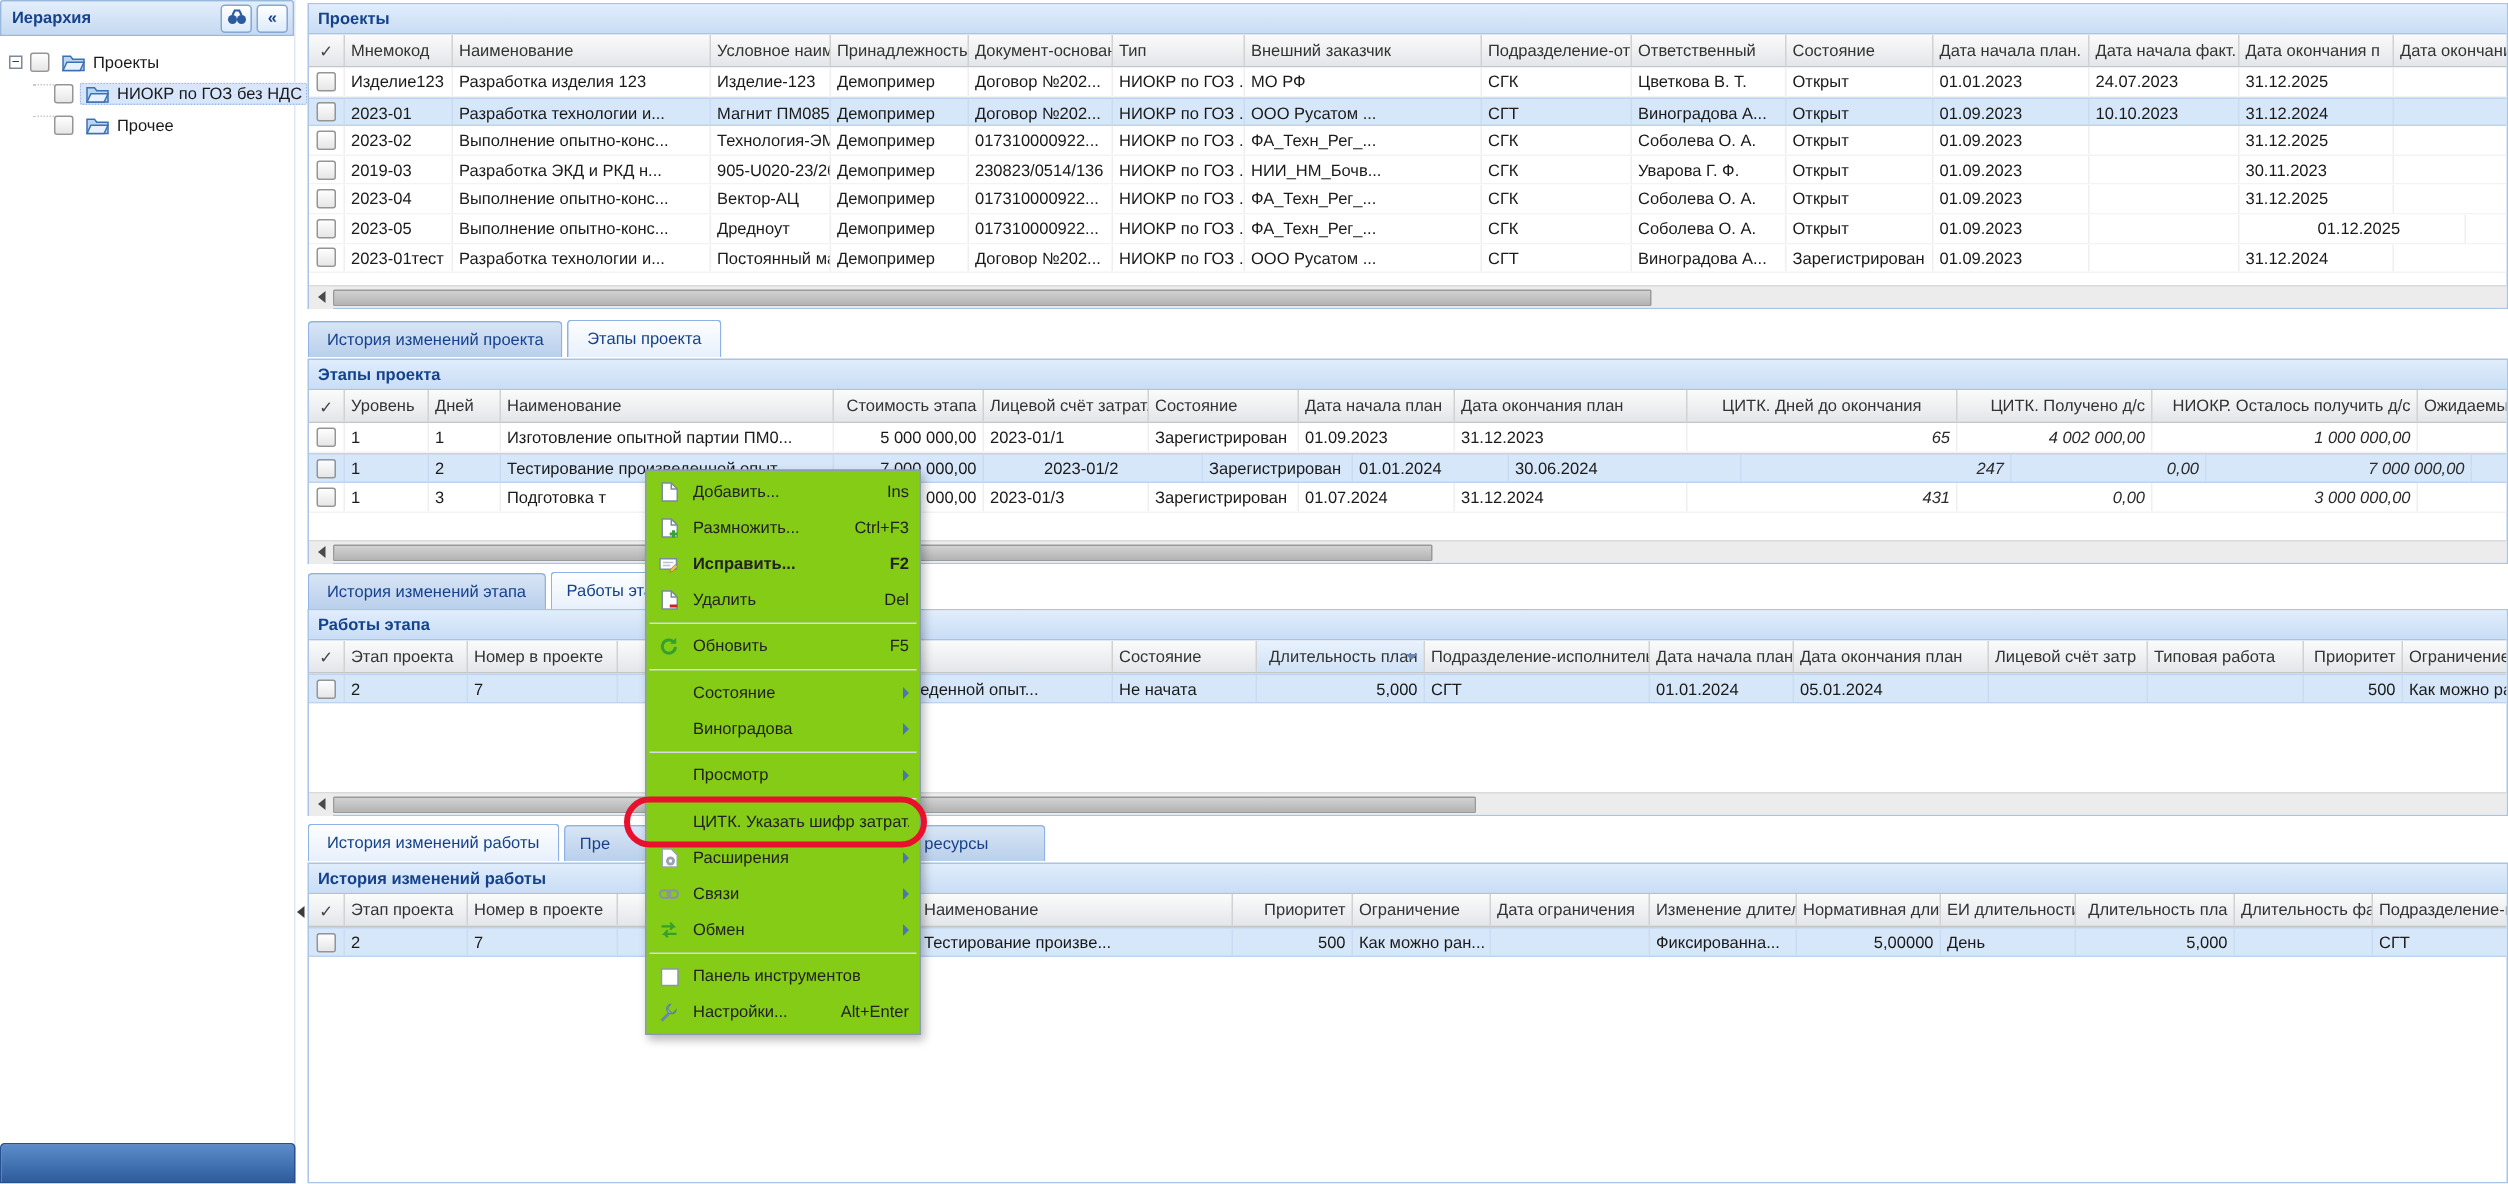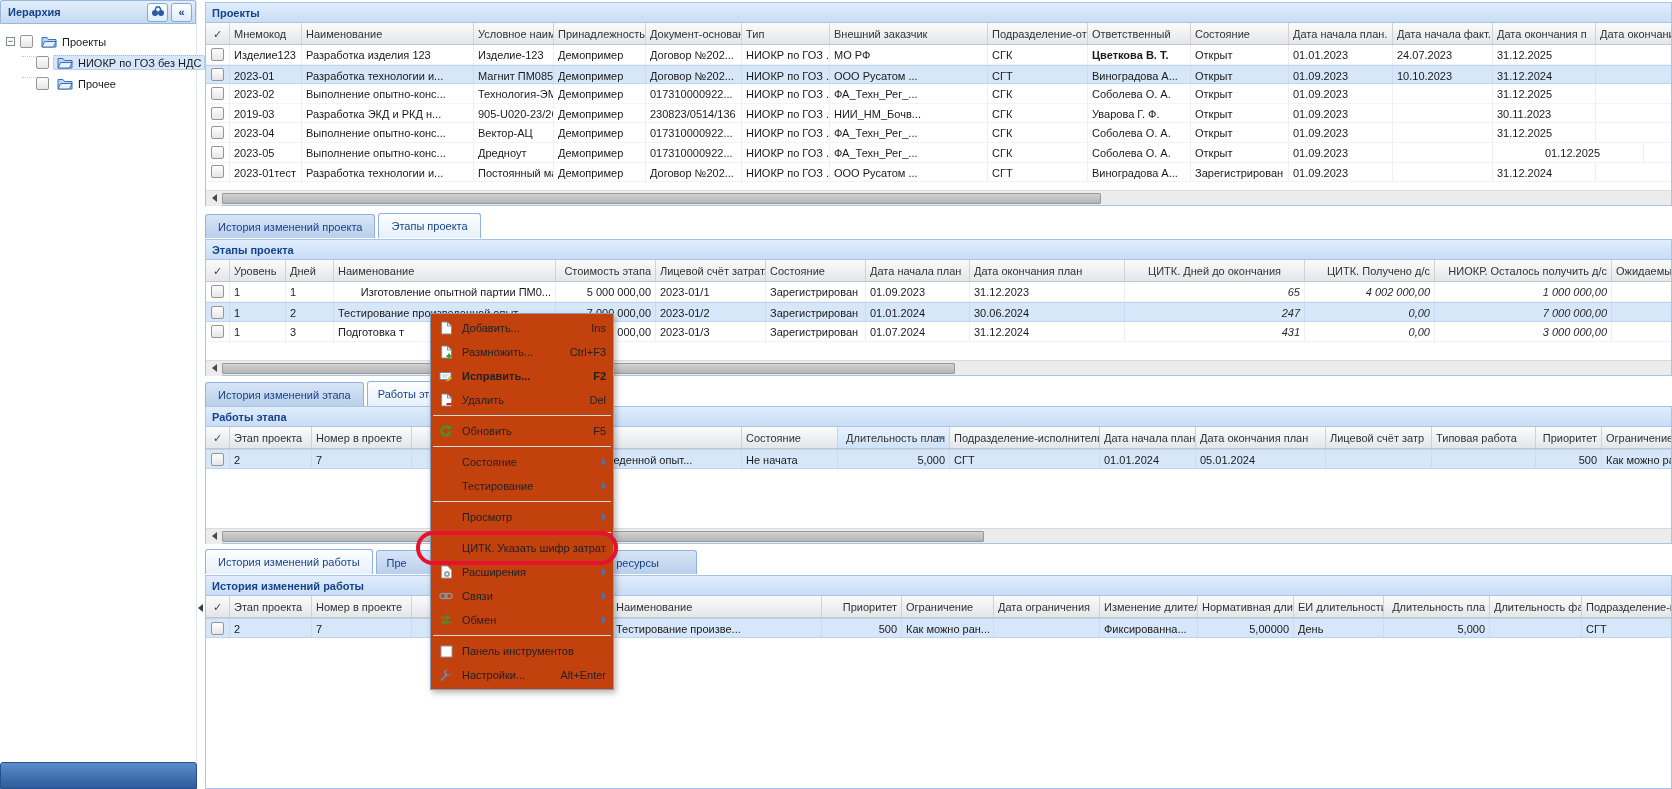--- a/index.html
+++ b/index.html
@@ -49,21 +49,21 @@
   .sc-tri{width:0;height:0;border-right:5px solid #4a4a4a;border-top:4px solid transparent;border-bottom:4px solid transparent}
   .sc-thumb{height:11px;background:linear-gradient(#d2d2d2,#b4b4b4);border:1px solid #9a9a9a;border-radius:1px;cursor:pointer}
 
   
   .tabbar{position:absolute;left:0;width:1467px;height:25px;display:flex;gap:3px;align-items:flex-end}
   .tab{height:24px;border:1px solid #8db2e3;border-bottom:none;border-radius:3px 3px 0 0;background:linear-gradient(#d8e5f6,#b9cfeb);color:#15428b;font-weight:normal;display:flex;align-items:center;justify-content:center;padding:0 12px;white-space:nowrap;overflow:hidden;cursor:pointer}
   .tab.active{background:linear-gradient(#fdfeff,#e7f0fb);height:25px}
   .tab.left{justify-content:flex-start;padding-left:10px}
 
   
-  .menu{position:absolute;left:430px;top:313px;width:184px;background:#c2410c;border:1px solid #8b9bb3;box-shadow:2px 3px 6px rgba(0,0,0,.28);padding:2px 0;z-index:50}
+  .menu{position:absolute;left:430px;top:313px;width:184px;background:#84cc16;border:1px solid #8b9bb3;box-shadow:2px 3px 6px rgba(0,0,0,.28);padding:2px 0;z-index:50}
   .m-item{height:24px;display:flex;align-items:center;position:relative;padding:0 7px 0 4px;cursor:pointer}
   .m-ico{flex:none;width:22px;display:flex;align-items:center;justify-content:center}
   .m-lbl{flex:1;padding-left:5px;white-space:nowrap;overflow:hidden;color:#222}
   .m-sc{flex:none;color:#222;padding-left:6px}
   .m-arr{flex:none;width:0;height:0;border-left:4px solid #4a77b4;border-top:4px solid transparent;border-bottom:4px solid transparent;margin-left:4px}
   .m-item.bold .m-lbl,.m-item.bold .m-sc{font-weight:bold}
   .m-sep{height:1px;background:#d8dbe0;margin:3px 2px}
   .m-ring{position:absolute;left:-15px;right:-5px;top:-5px;bottom:-5px;border:4px solid var(--ring,#e8112d);border-radius:17px;pointer-events:none}
 
   .corner-arrow{position:absolute;left:198px;top:604px;width:0;height:0;border-right:5px solid #3c3c3c;border-top:4px solid transparent;border-bottom:4px solid transparent;cursor:pointer}
@@ -159,21 +159,21 @@
             <div class="cbox"></div>
           </div>
           <div class="g-td" style="width: 72px;">Изделие123</div>
           <div class="g-td" style="width: 172px;">Разработка изделия 123</div>
           <div class="g-td" style="width: 80px;">Изделие-123</div>
           <div class="g-td" style="width: 92px;">Демопример</div>
           <div class="g-td" style="width: 96px;">Договор №202...</div>
           <div class="g-td" style="width: 88px;">НИОКР по ГОЗ ...</div>
           <div class="g-td" style="width: 158px;">МО РФ</div>
           <div class="g-td" style="width: 100px;">СГК</div>
-          <div class="g-td" style="width: 103px; font-weight: bold;">Цветкова В. Т.</div>
+          <div class="g-td" style="width: 103px;">Цветкова В. Т.</div>
           <div class="g-td" style="width: 98px;">Открыт</div>
           <div class="g-td" style="width: 104px;">01.01.2023</div>
           <div class="g-td" style="width: 100px;">24.07.2023</div>
           <div class="g-td" style="width: 103px;">31.12.2025</div>
           <div class="g-td" style="width: 120px;"></div>
         </div>
         <div class="g-tr sel" style="height: 19.6px;">
           <div class="g-td chk" style="width: 24px;">
             <div class="cbox"></div>
           </div>
@@ -322,40 +322,40 @@
           <div class="g-th" style="width: 130px; text-align: right;">ЦИТК. Получено д/с</div>
           <div class="g-th" style="width: 177px; text-align: right;">НИОКР. Осталось получить д/с</div>
           <div class="g-th" style="width: 120px;">Ожидаемые</div>
         </div>
         <div class="g-tr">
           <div class="g-td chk" style="width: 24px;">
             <div class="cbox"></div>
           </div>
           <div class="g-td" style="width: 56px;">1</div>
           <div class="g-td" style="width: 48px;">1</div>
-          <div class="g-td" style="width: 222px; text-align: right;">Изготовление опытной партии ПМ0...</div>
+          <div class="g-td" style="width: 222px;">Изготовление опытной партии ПМ0...</div>
           <div class="g-td" style="width: 100px; text-align: right;">5 000 000,00</div>
           <div class="g-td" style="width: 110px;">2023-01/1</div>
           <div class="g-td" style="width: 100px;">Зарегистрирован</div>
           <div class="g-td" style="width: 104px;">01.09.2023</div>
           <div class="g-td" style="width: 155px;">31.12.2023</div>
           <div class="g-td it" style="width: 180px; text-align: right;">65</div>
           <div class="g-td it" style="width: 130px; text-align: right;">4 002 000,00</div>
           <div class="g-td it" style="width: 177px; text-align: right;">1 000 000,00</div>
           <div class="g-td" style="width: 120px;"></div>
         </div>
         <div class="g-tr sel">
           <div class="g-td chk" style="width: 24px;">
             <div class="cbox"></div>
           </div>
           <div class="g-td" style="width: 56px;">1</div>
           <div class="g-td" style="width: 48px;">2</div>
           <div class="g-td" style="width: 222px;">Тестирование произведенной опыт</div>
           <div class="g-td" style="width: 100px; text-align: right;">7 000 000,00</div>
-          <div class="g-td" style="width: 110px;">2023-01/2</div>
+          <div class="g-td" style="width: 110px; margin-left: 36px;">2023-01/2</div>
           <div class="g-td" style="width: 100px;">Зарегистрирован</div>
           <div class="g-td" style="width: 104px;">01.01.2024</div>
           <div class="g-td" style="width: 155px;">30.06.2024</div>
           <div class="g-td it" style="width: 180px; text-align: right;">247</div>
           <div class="g-td it" style="width: 130px; text-align: right;">0,00</div>
           <div class="g-td it" style="width: 177px; text-align: right;">7 000 000,00</div>
           <div class="g-td" style="width: 120px;"></div>
         </div>
         <div class="g-tr">
           <div class="g-td chk" style="width: 24px;">
@@ -550,21 +550,21 @@
       <span class="m-sc">F5</span>
     </div>
     <div class="m-sep"></div>
     <div class="m-item">
       <div class="m-ico"></div>
       <span class="m-lbl">Состояние</span>
       <div class="m-arr"></div>
     </div>
     <div class="m-item">
       <div class="m-ico"></div>
-      <span class="m-lbl">Тестирование</span>
+      <span class="m-lbl">Виноградова</span>
       <div class="m-arr"></div>
     </div>
     <div class="m-sep"></div>
     <div class="m-item">
       <div class="m-ico"></div>
       <span class="m-lbl">Просмотр</span>
       <div class="m-arr"></div>
     </div>
     <div class="m-sep"></div>
     <div class="m-item circled" style="--ring: #e8112d;">

